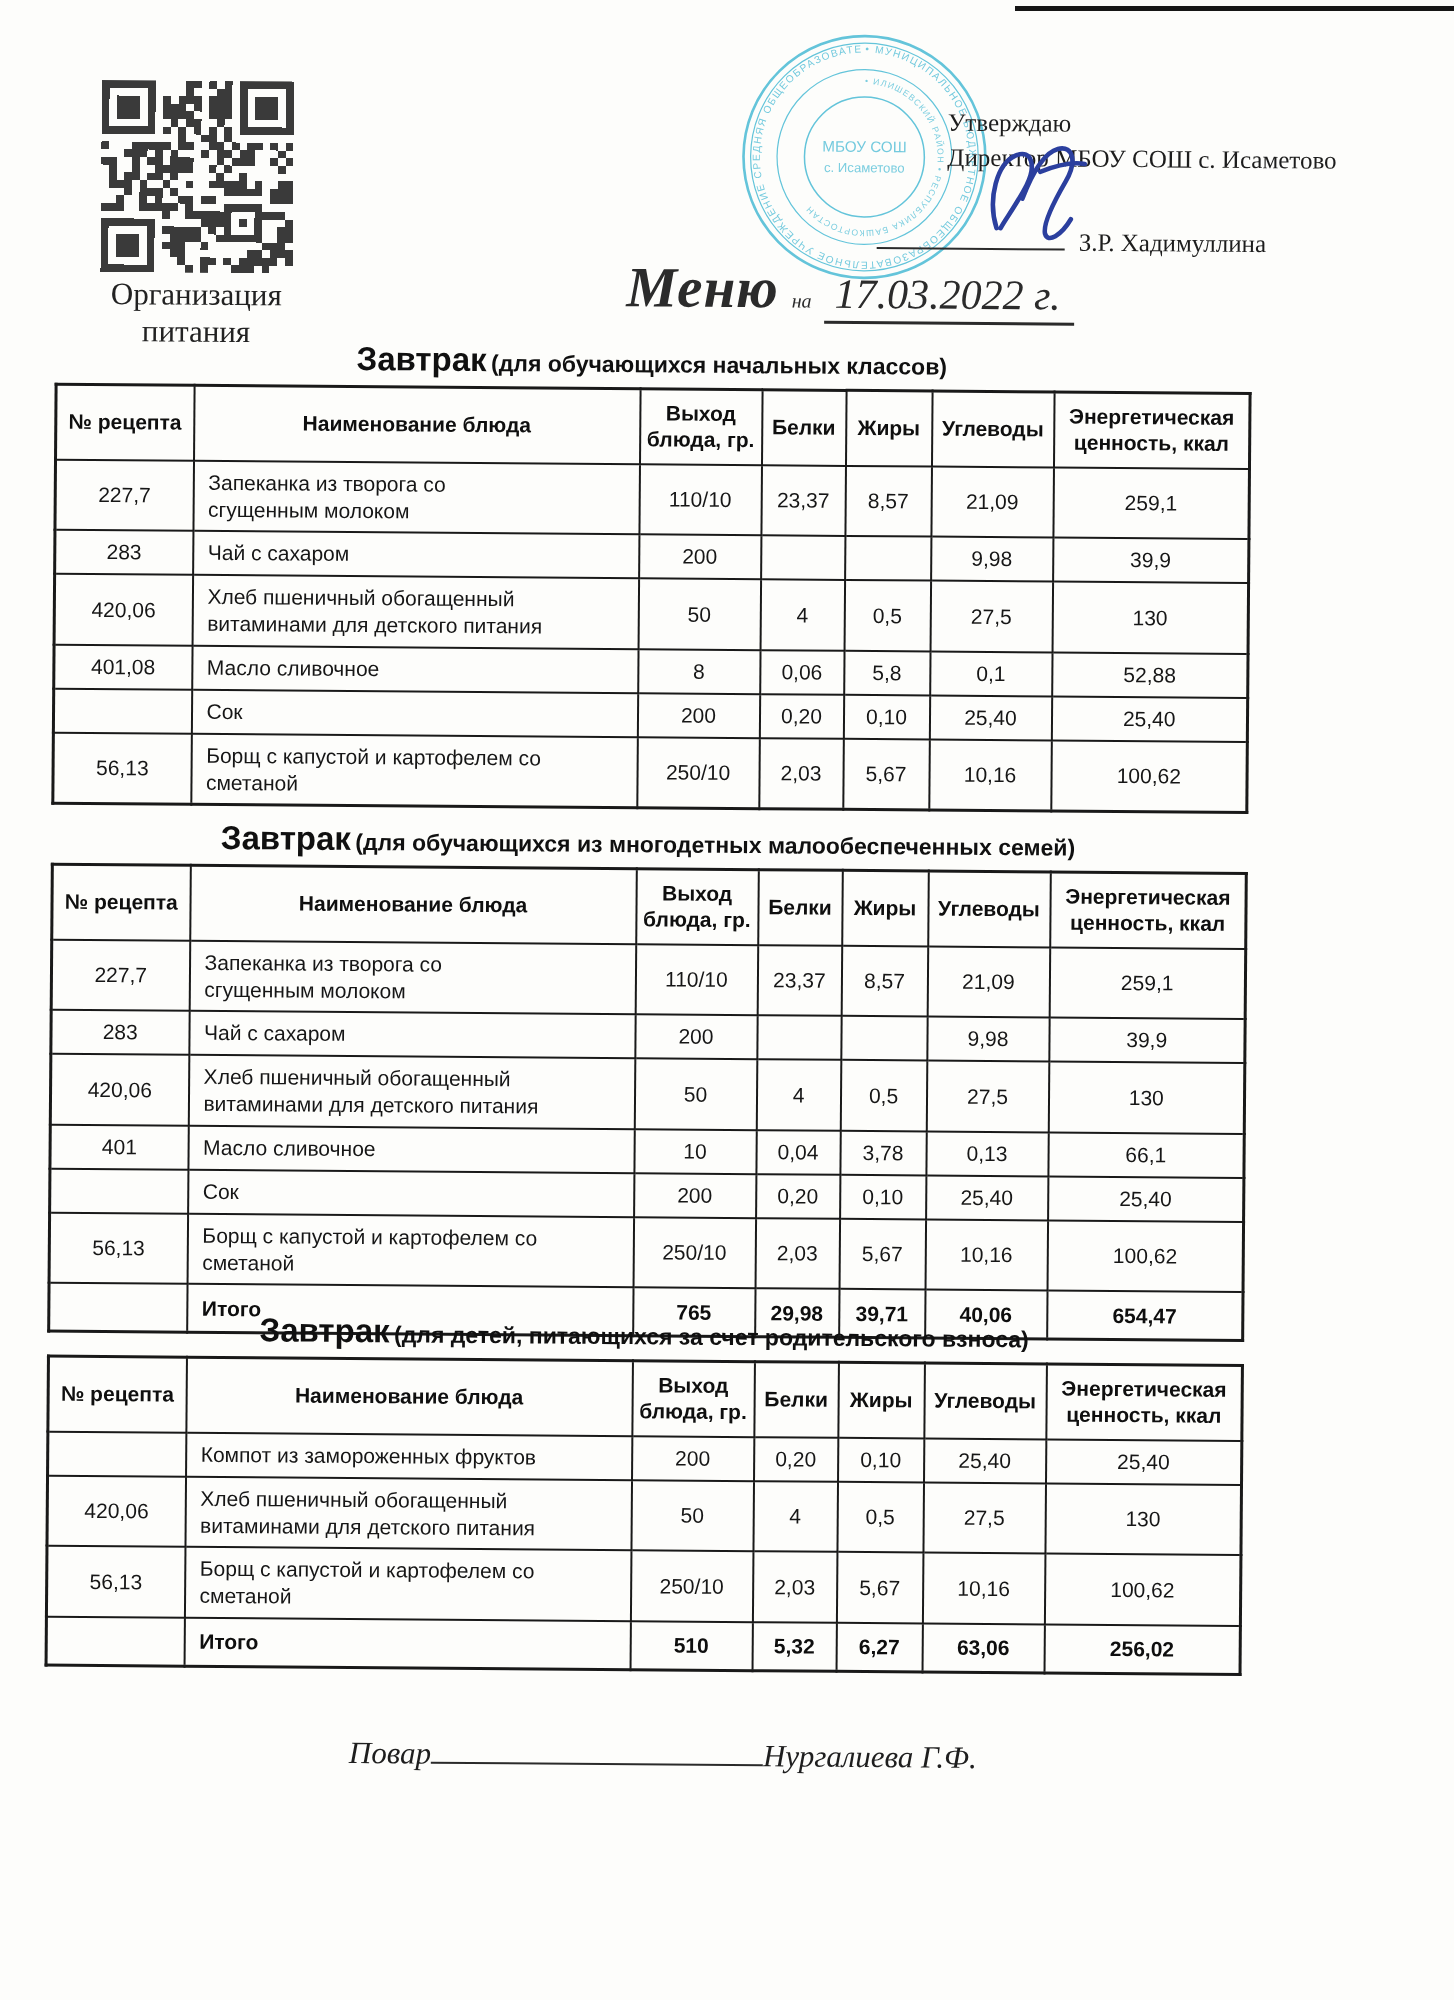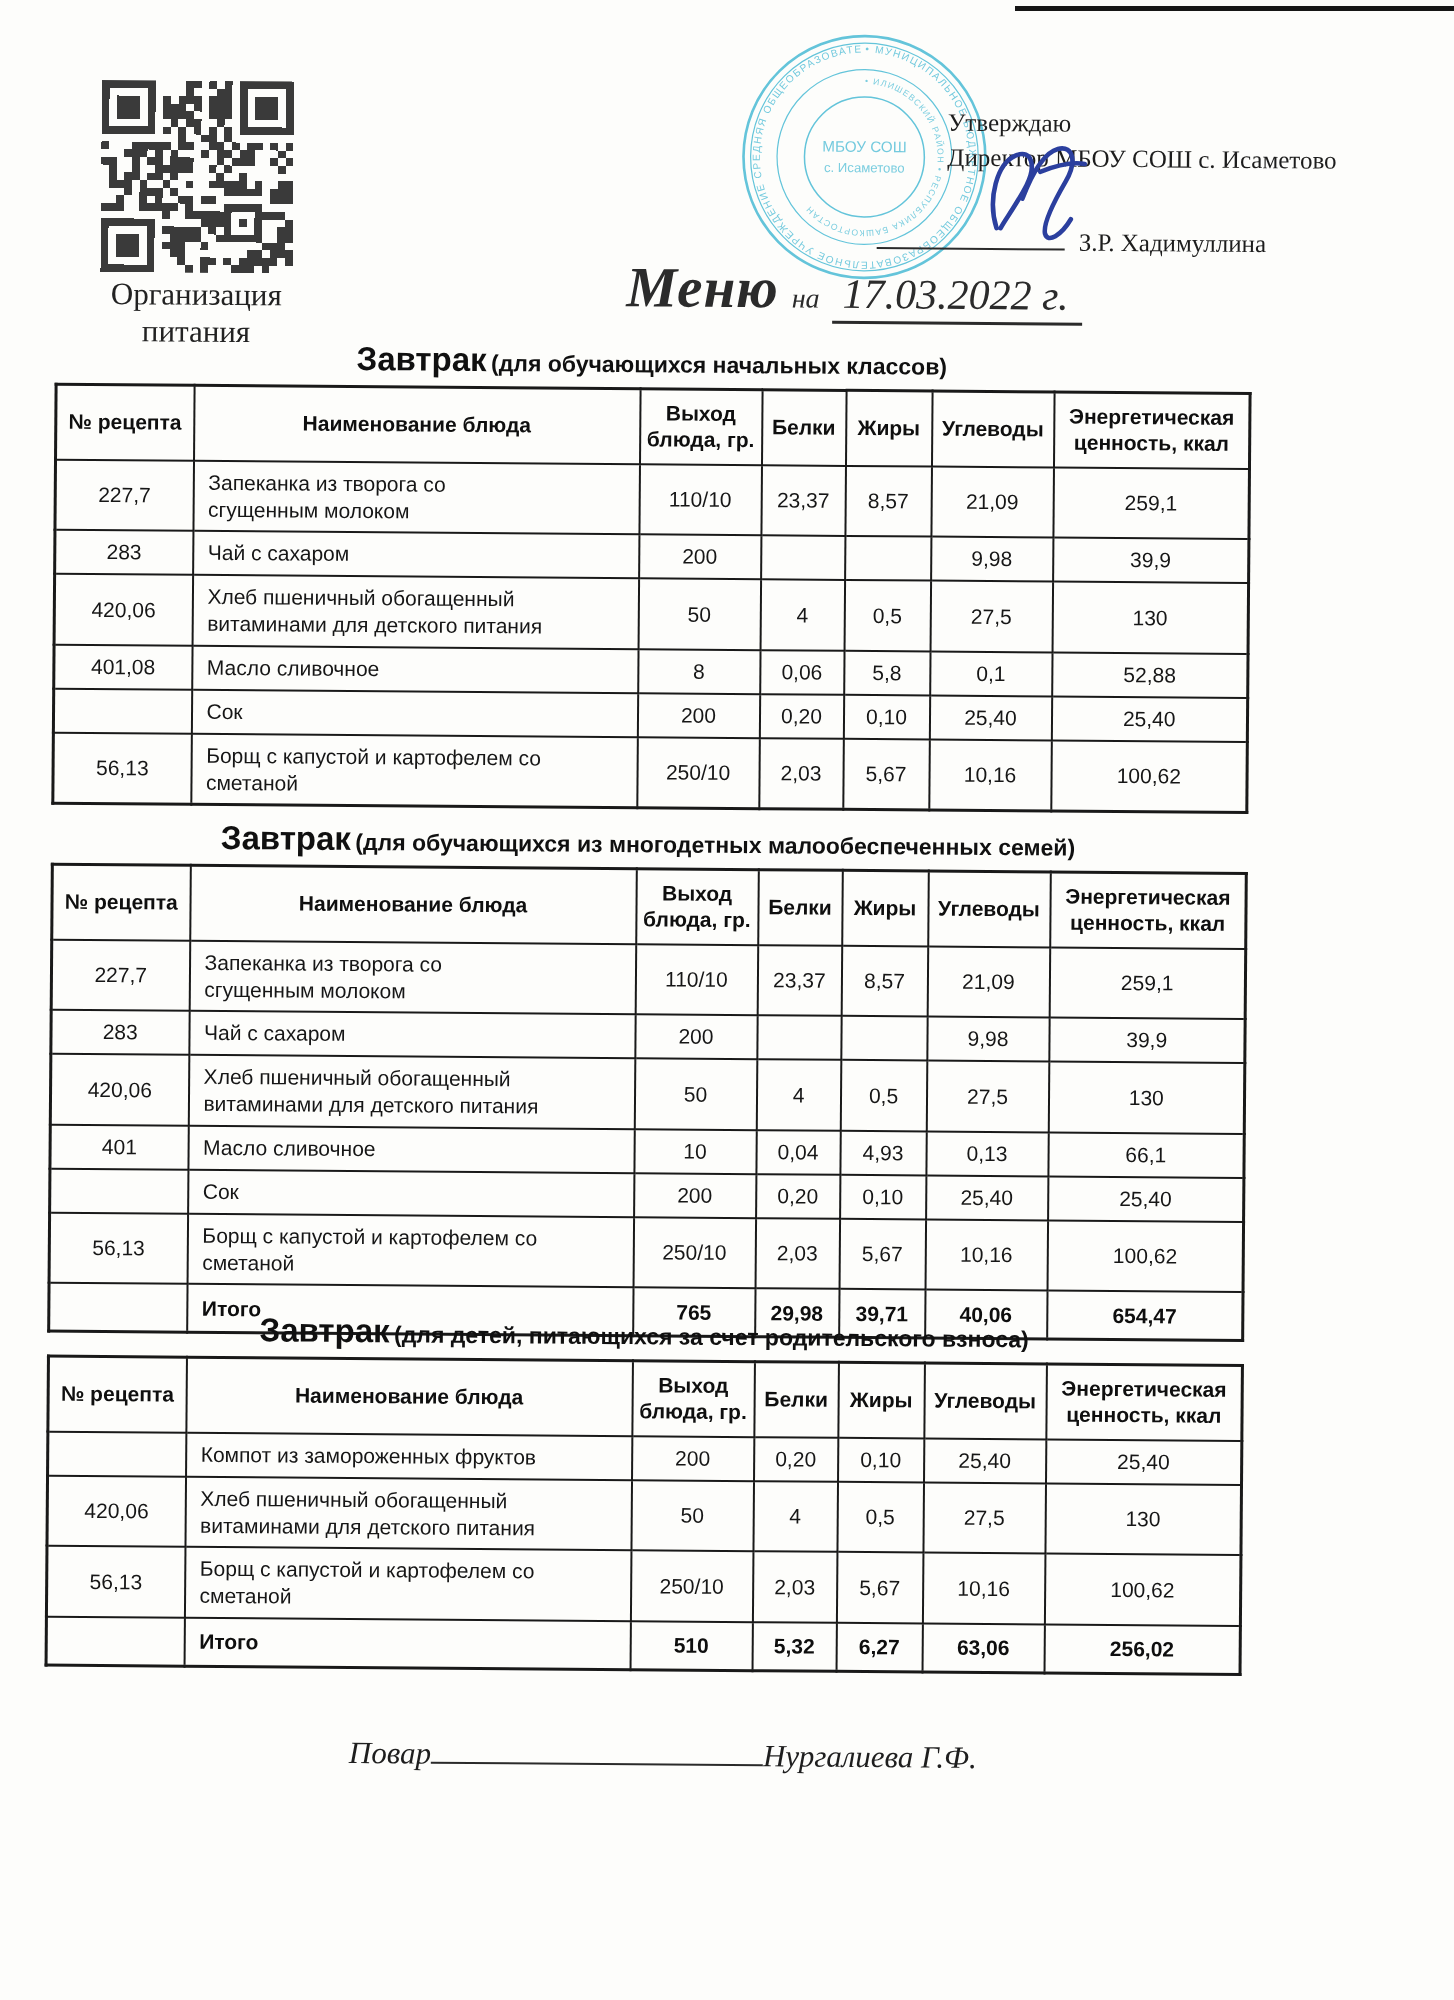--- a/index.html
+++ b/index.html
@@ -27,21 +27,21 @@
             font-size:25px;color:#1d1d1d;white-space:nowrap;}
   .sign-blank{display:inline-block;width:188px;border-bottom:2px solid #2a2a2a;height:1em;
               vertical-align:baseline;margin-right:14px;}
   .signature{position:absolute;left:978px;top:132px;width:150px;height:108px;}
 
   
   .menu-title{position:absolute;left:628px;top:250px;display:flex;align-items:baseline;gap:13px;
               color:#2b2b2b;white-space:nowrap;}
   .menu-word{font-family:"Liberation Serif",serif;font-weight:bold;font-style:italic;
              font-size:57px;letter-spacing:1px;}
-  .menu-na{font-family:"Liberation Serif",serif;font-style:italic;font-size:28px;}
+  .menu-na{font-family:"Liberation Serif",serif;font-style:italic;font-size:20px;}
   .menu-date{font-family:"Liberation Serif",serif;font-style:italic;font-size:42px;
              border-bottom:3px solid #2b2b2b;padding:0 14px 3px 10px;}
 
   
   .tsec{position:absolute;left:57px;width:1194px;}
   .tsec-1{top:338px;}
   .tsec-2{top:818px;}
   .tsec-3{top:1310px;}
   .tbl-title{text-align:center;margin-bottom:7px;font-weight:bold;color:#101010;white-space:nowrap;}
   .tbl-title .main{font-size:33px;}
@@ -577,21 +577,21 @@
               <td class="col3">4</td>
               <td class="col4">0,5</td>
               <td class="col5">27,5</td>
               <td class="col6">130</td>
             </tr>
             <tr>
               <td class="col0">401</td>
               <td class="col1">Масло сливочное</td>
               <td class="col2">10</td>
               <td class="col3">0,04</td>
-              <td class="col4">4,93</td>
+              <td class="col4">3,78</td>
               <td class="col5">0,13</td>
               <td class="col6">66,1</td>
             </tr>
             <tr>
               <td class="col0"></td>
               <td class="col1">Сок</td>
               <td class="col2">200</td>
               <td class="col3">0,20</td>
               <td class="col4">0,10</td>
               <td class="col5">25,40</td>

